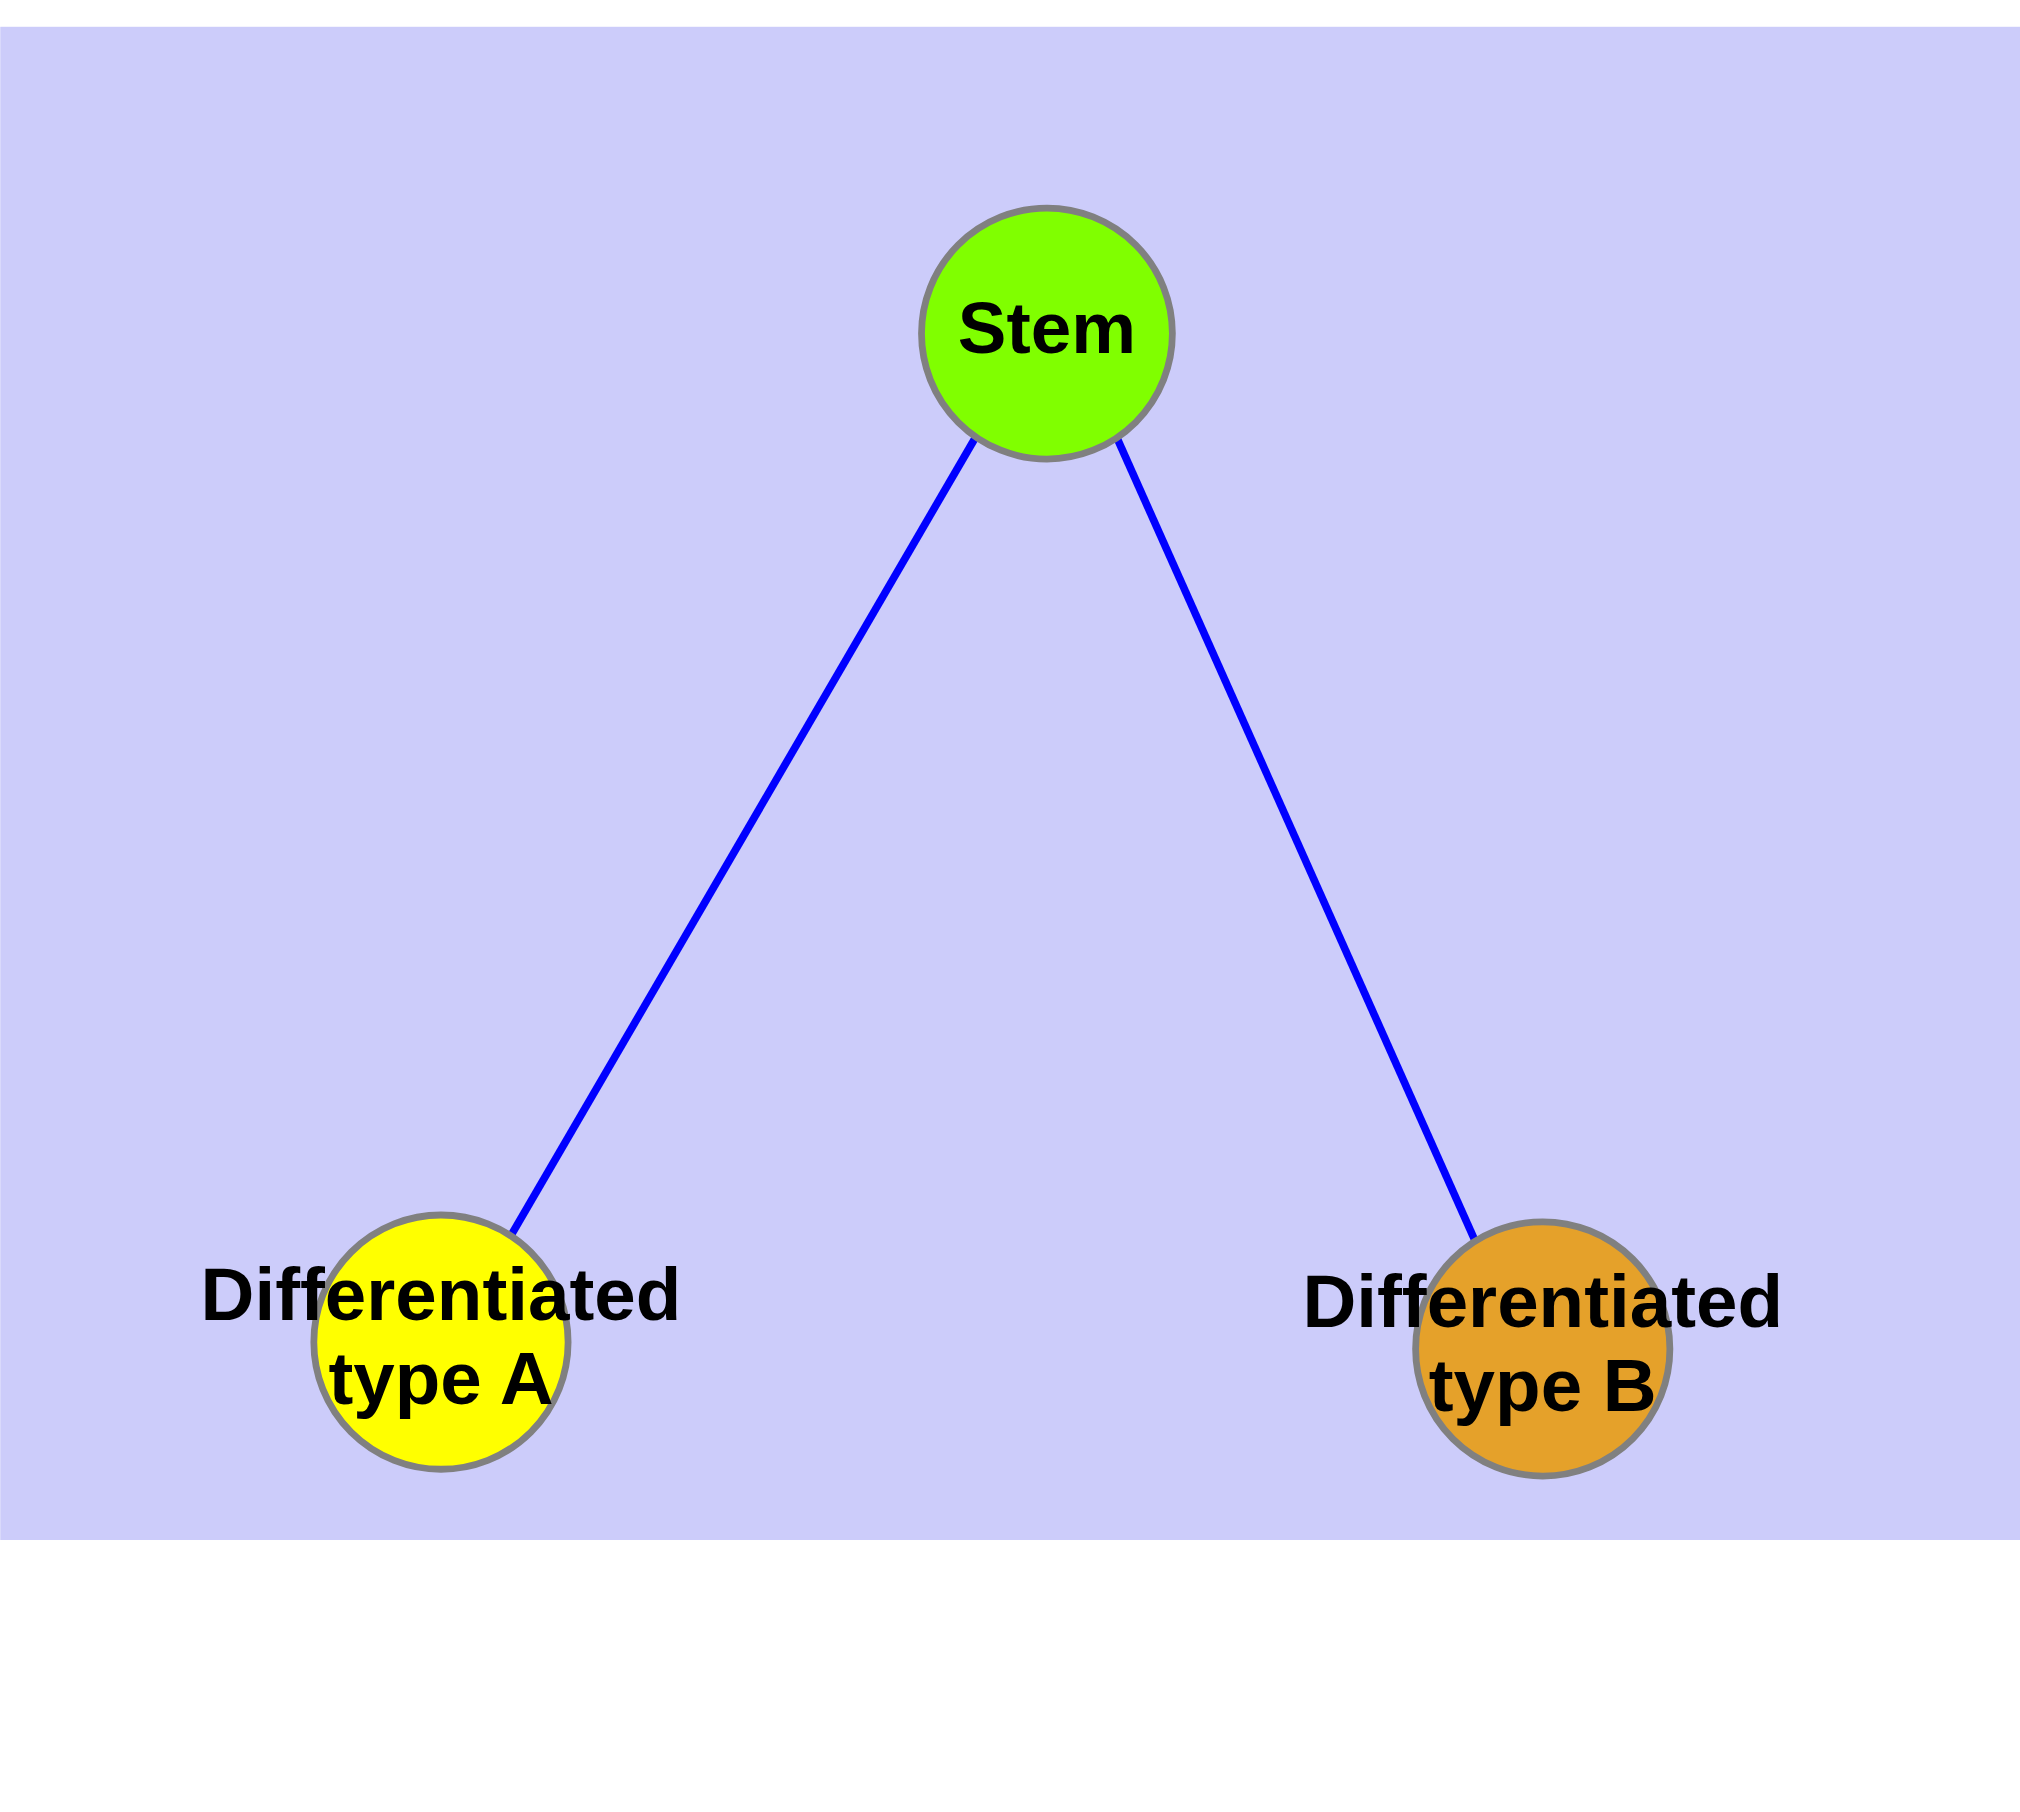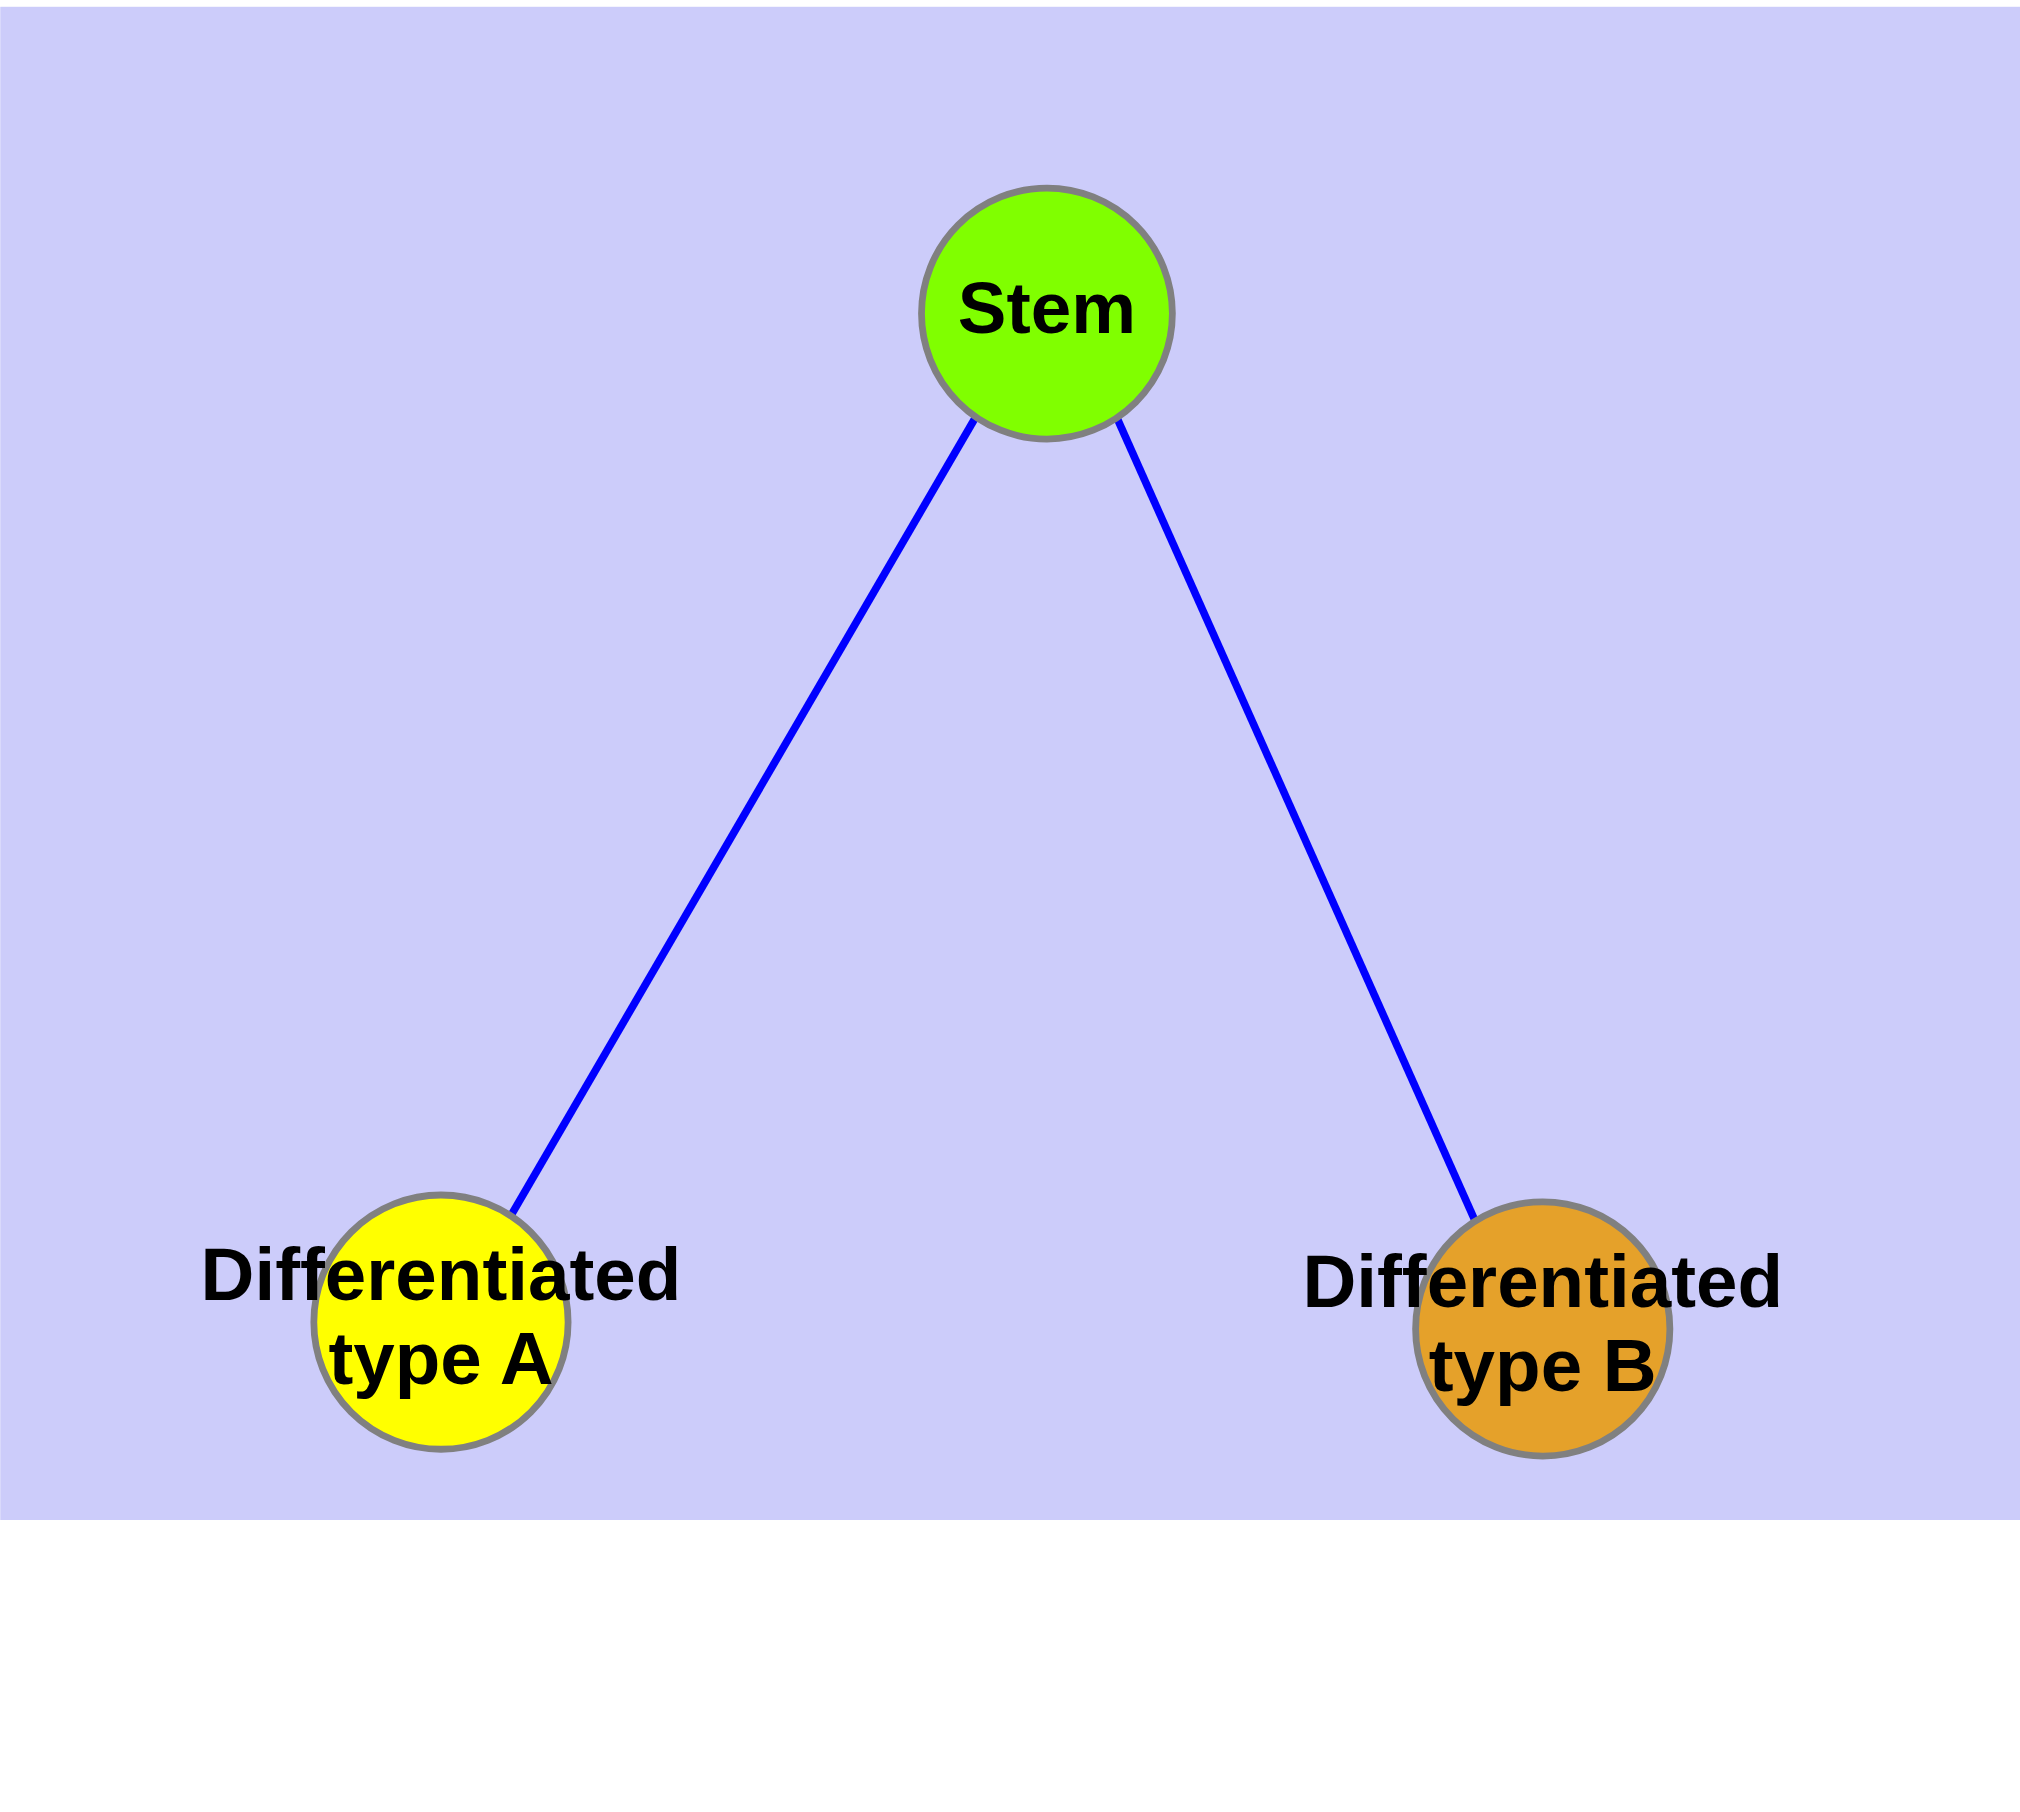--- a/index.html
+++ b/index.html
@@ -37,21 +37,21 @@
   .node-circle {
     stroke-linejoin: round;
   }
   .graph-edge {
     stroke-linecap: butt;
   }
 </style>
 </head>
 <body>
 
-<div id="canvas-root" style="width: 2021px; height: 1520px; background: rgb(255, 255, 255);">
+<div id="canvas-root" style="width: 2021px; height: 1520px; background: rgb(255, 255, 255); margin-top: 20px;">
   <svg id="graph-svg" viewBox="0 0 2384 2138" xmlns="http://www.w3.org/2000/svg" style="width: 2021px; height: 1812px;">
 
     <rect id="plot-background" x="0" y="8" width="2384" height="2130" fill="#ccccfa"></rect>
 
     <g id="edges-layer">
       <line class="graph-edge" x1="1151" y1="492" x2="601" y2="1437" stroke="#0000ff" stroke-width="9"></line>
       <line class="graph-edge" x1="1318" y1="494" x2="1740" y2="1440" stroke="#0000ff" stroke-width="9"></line>
     </g>
 
     <g id="nodes-layer">

